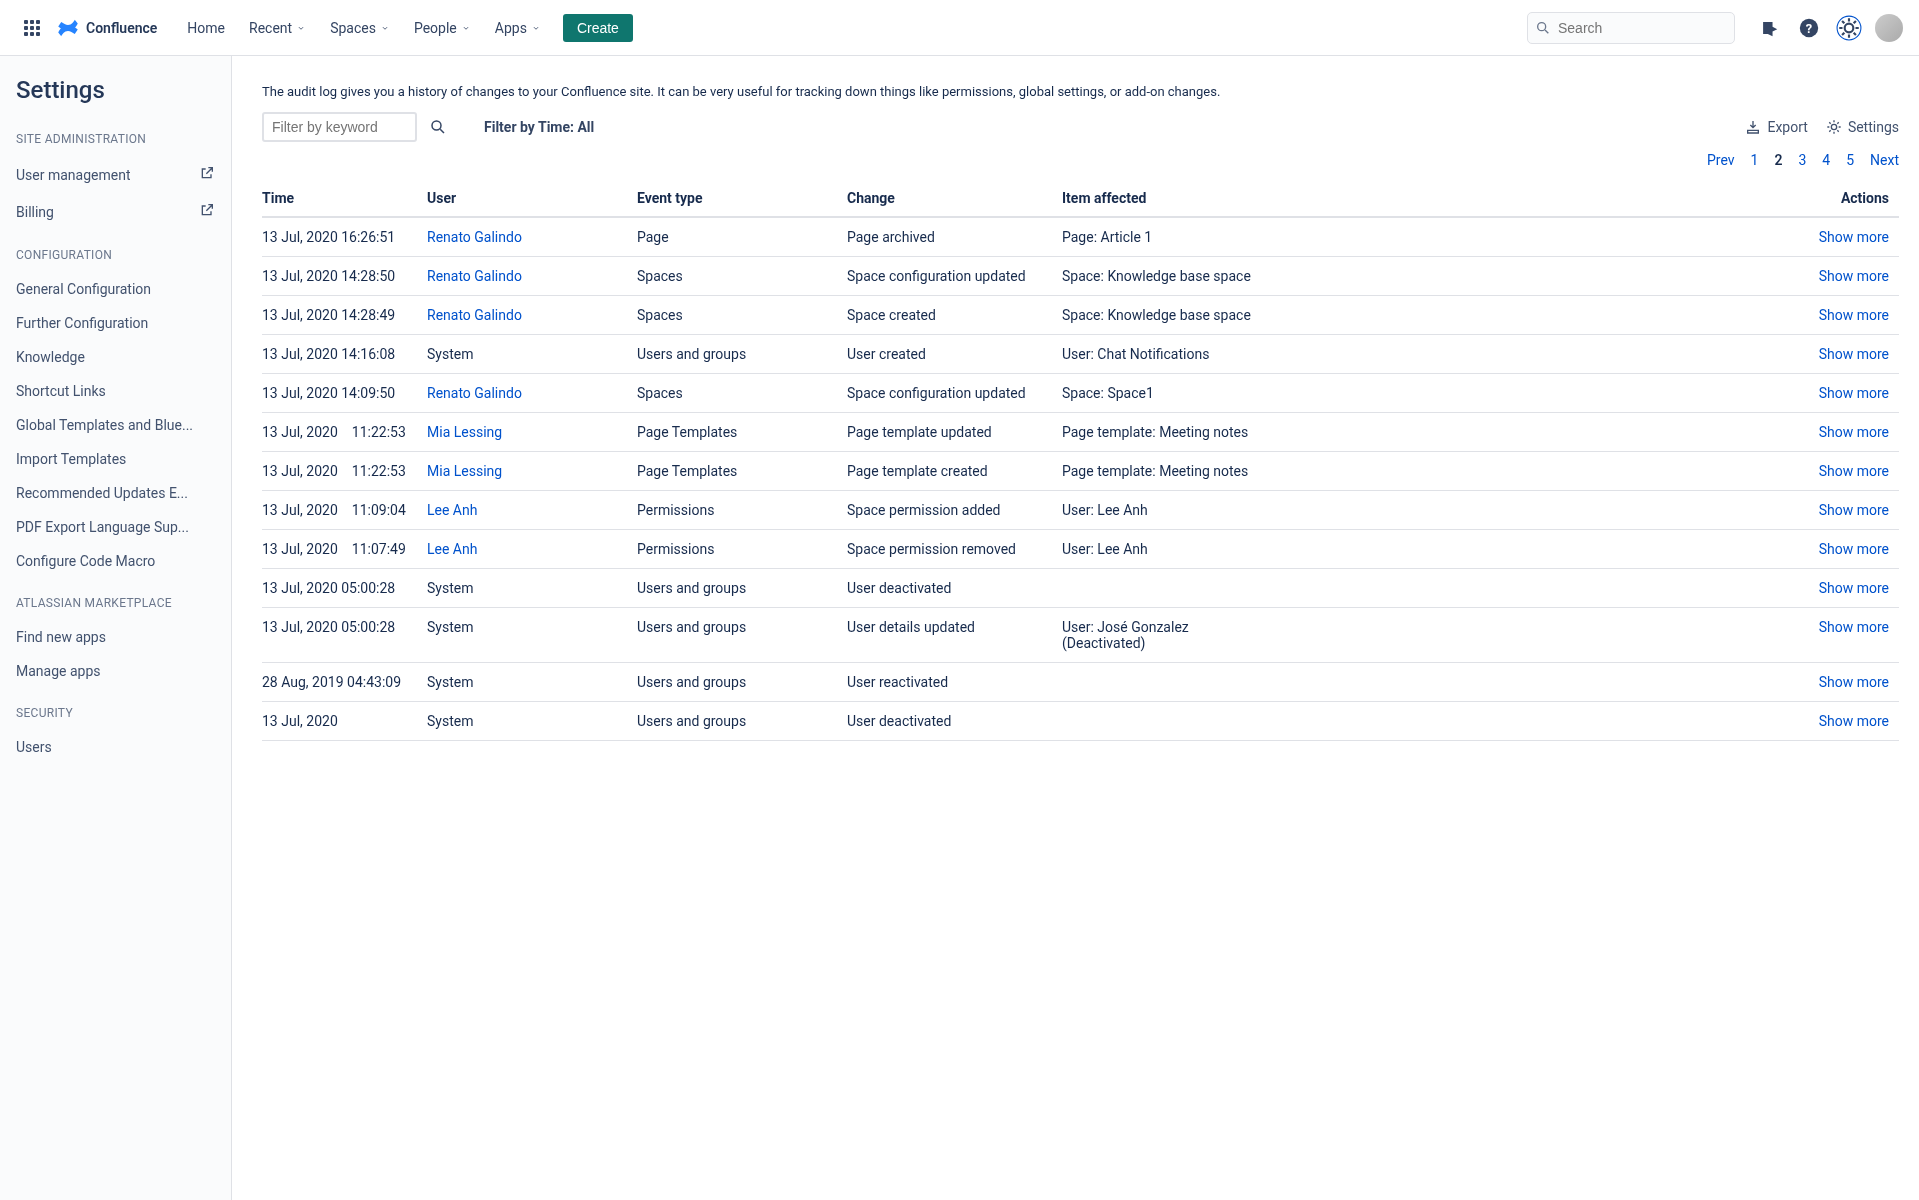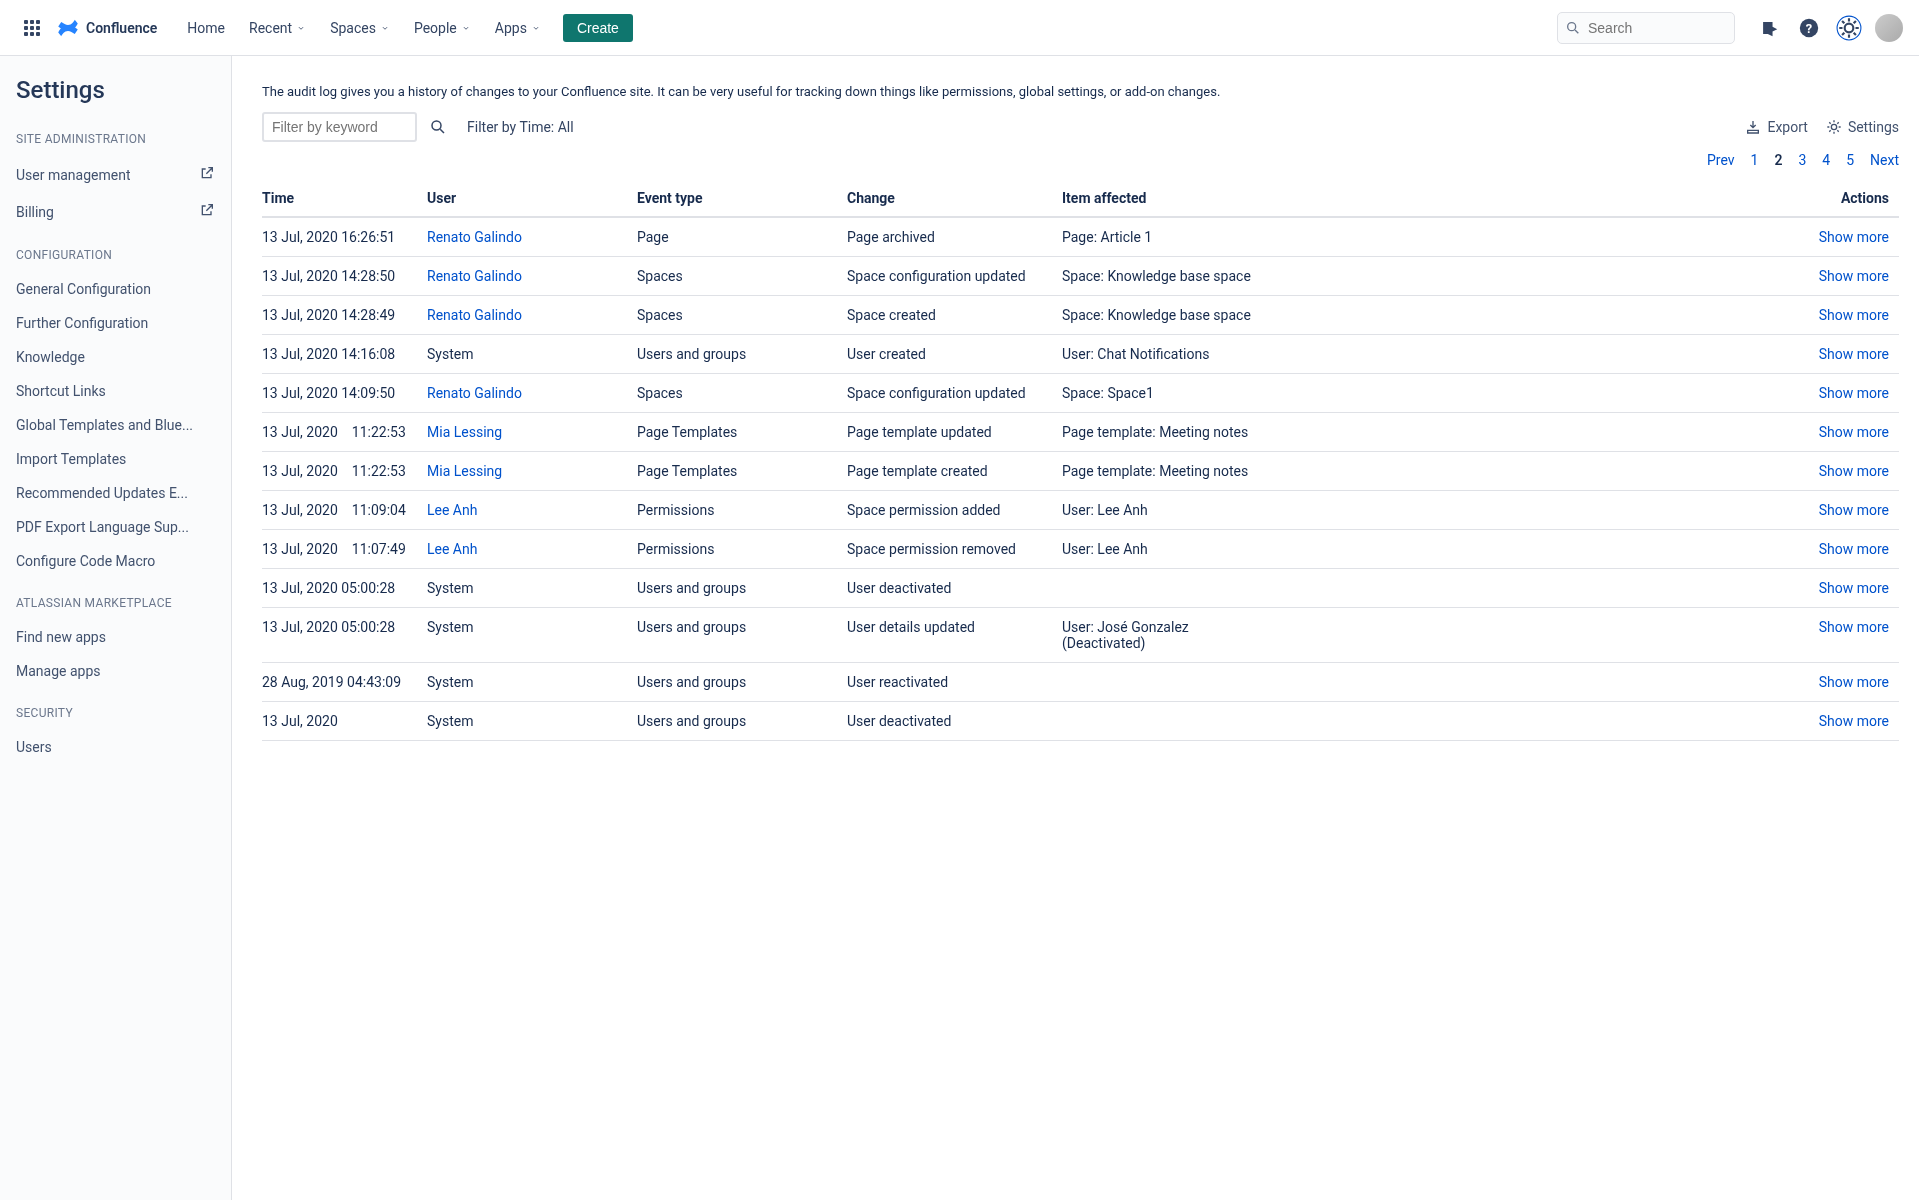--- a/index.html
+++ b/index.html
@@ -9,40 +9,40 @@
 .apps-grid { display: grid; grid-template-columns: repeat(3, 4px); grid-gap: 2px; }
 .apps-grid span { width: 4px; height: 4px; background: #344563; border-radius: 1px; }
 .brand { display: flex; align-items: center; gap: 6px; color: #253858; font-weight: 600; font-size: 14px; margin-right: 12px; cursor: pointer; }
 .brand svg { width: 24px; height: 24px; }
 .nav-links { display: flex; align-items: center; gap: 4px; }
 .nav-link { padding: 6px 10px; color: #344563; border-radius: 3px; cursor: pointer; display: flex; align-items: center; gap: 4px; }
 .chev { width: 10px; height: 10px; }
 .create-btn { background: #0f766e; color: #fff; border: none; padding: 6px 14px; border-radius: 3px; font-weight: 500; cursor: pointer; margin-left: 8px; font-size: 14px; }
 .spacer { flex: 1; }
 .search-box { position: relative; }
-.search-box input { width: 178px; height: 32px; border: 1px solid #dfe1e6; border-radius: 5px; padding: 0 10px 0 30px; font-size: 14px; background: #fafbfc; }
+.search-box input { width: 208px; height: 32px; border: 1px solid #dfe1e6; border-radius: 5px; padding: 0 10px 0 30px; font-size: 14px; background: #fafbfc; }
 .search-box svg { position: absolute; left: 8px; top: 8px; width: 16px; height: 16px; color: #6B778C; }
 .top-icons { display: flex; align-items: center; gap: 12px; margin-left: 12px; }
 .top-icon { width: 28px; height: 28px; display: flex; align-items: center; justify-content: center; cursor: pointer; border-radius: 50%; }
 .avatar { width: 28px; height: 28px; border-radius: 50%; background: linear-gradient(135deg, #ccc, #aaa); cursor: pointer; }
 .gear-ring { color: #0052CC; }
 .main-wrap { display: flex; height: calc(100vh - 56px); }
 .sidebar { width: 232px; background: #fafbfc; border-right: 1px solid #dfe1e6; overflow-y: auto; padding: 20px 16px 40px 16px; }
 .sidebar h2 { font-size: 24px; font-weight: 500; color: #253858; margin-bottom: 28px; }
 .sb-group-header { font-size: 12px; font-weight: 400; color: #6B778C; text-transform: uppercase; letter-spacing: 0.3px; margin-bottom: 10px; margin-top: 18px; }
 .sb-item { display: flex; align-items: center; justify-content: space-between; padding: 9px 0; color: #42526E; cursor: pointer; font-size: 14px; }
 .sb-item span:first-child { white-space: nowrap; overflow: hidden; text-overflow: ellipsis; }
 .ext-icon { width: 16px; height: 16px; flex-shrink: 0; }
 .content { flex: 1; padding: 28px 20px 40px 30px; overflow-y: auto; }
 .page-title { font-size: 29px; font-weight: 500; color: #172B4D; margin-bottom: 16px; }
 .page-desc { color: #172B4D; margin-bottom: 13px; font-size: 13px; }
 .toolbar { display: flex; align-items: center; gap: 12px; margin-bottom: 10px; }
 .filter-input { width: 155px; height: 30px; border: 2px solid #dfe1e6; border-radius: 3px; padding: 0 8px; font-size: 14px; }
 .filter-search-icon { width: 18px; height: 18px; color: #344563; cursor: pointer; }
-.time-filter { color: #344563; margin-left: 8px; }
+.time-filter { color: #344563; margin-left: 25px; font-weight: bold; }
 .toolbar-right { display: flex; align-items: center; gap: 18px; color: #42526E; }
 .tb-action { display: flex; align-items: center; gap: 6px; cursor: pointer; }
 .pagination { display: flex; justify-content: flex-end; gap: 16px; margin-bottom: 12px; }
 .pagination span { color: #0052CC; cursor: pointer; }
 .pagination .current { color: #172B4D; font-weight: 600; }
 table { width: 100%; border-collapse: collapse; }
 th { text-align: left; font-weight: 700; color: #172B4D; padding: 10px 10px 10px 0; border-bottom: 2px solid #dfe1e6; font-size: 14px; }
 td { padding: 11px 10px 11px 0; border-bottom: 1px solid #dfe1e6; vertical-align: top; font-size: 14px; color: #172B4D; }
 .user-link { color: #0052CC; cursor: pointer; }
 .show-more { color: #0052CC; cursor: pointer; text-align: right; }

